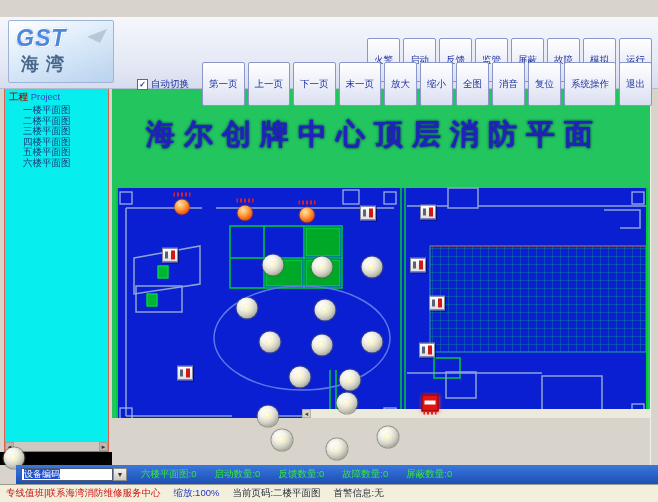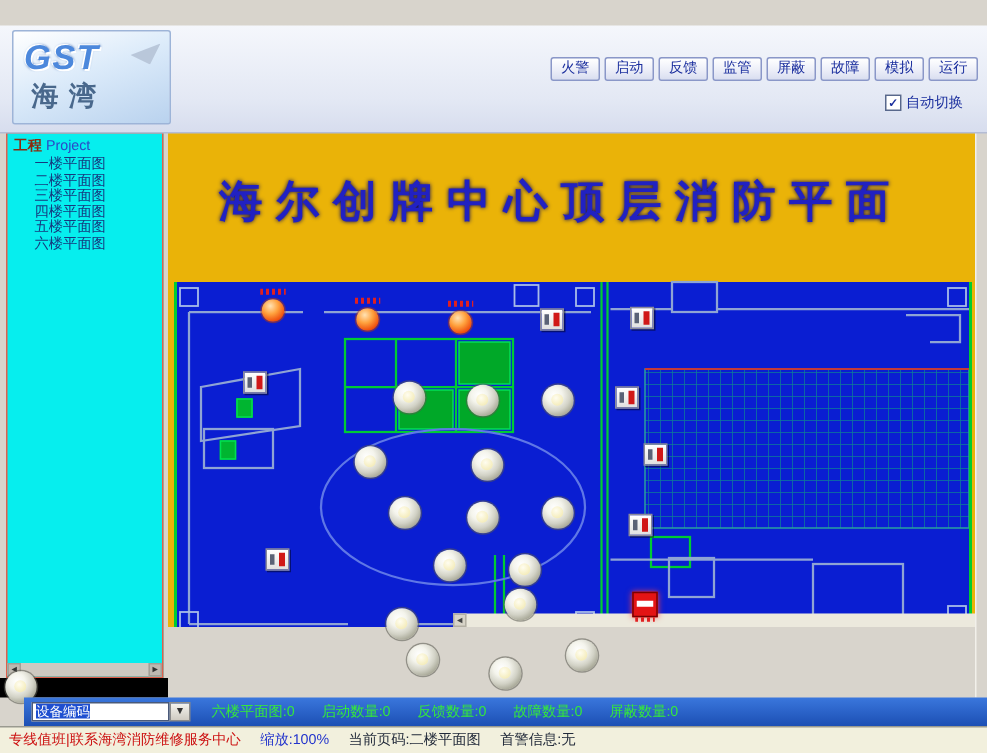--- a/index.html
+++ b/index.html
@@ -24,41 +24,41 @@
     color:#4c88dc;letter-spacing:1px;text-shadow:1px 1px 0 #fff,-1px -1px 0 #fff,0 0 2px #2a5aa8;}
   .logo-hand{position:absolute;right:6px;top:8px;width:20px;height:14px;background:#b9c7da;
     clip-path:polygon(0 55%,100% 0,65% 100%);}
   .logo-hw{position:absolute;left:12px;top:31px;font-size:18px;font-weight:bold;color:#49688c;letter-spacing:7px;}
   .alarm-link{position:absolute;left:160px;top:13px;font-size:12.5px;font-weight:bold;color:#5b2fd0;
     text-decoration:underline;letter-spacing:2px;cursor:pointer;}
   .row-state{position:absolute;right:6px;top:21px;display:flex;gap:3px;}
   .row-nav{position:absolute;right:6px;top:45px;display:flex;gap:3px;align-items:center;}
   .hbtn{font-family:"Liberation Sans",sans-serif;font-size:9.5px;color:#1b2f9e;
     background:linear-gradient(180deg,#ffffff,#eceef8 55%,#d9def0);
-    border:1px solid #8a97c8;border-radius:2px;padding:2px 6px;line-height:10px;white-space:nowrap;cursor:pointer;}
+    border:1px solid #8a97c8;border-radius:2px;padding:16px 6px;line-height:10px;white-space:nowrap;cursor:pointer;}
   .chkgroup{display:flex;align-items:center;gap:3px;margin-right:10px;}
   .chkbox{width:9px;height:9px;background:#fff;border:1px solid #58688c;font-size:8px;line-height:9px;
     text-align:center;color:#1b2f9e;font-weight:bold;}
   .chklabel{font-size:9.5px;color:#1b2f9e;}
 
   
   .tree-panel{position:absolute;left:4px;top:88px;width:105px;height:364px;background:#06eeee;
     border:1px solid #e0604c;box-sizing:border-box;z-index:4;overflow:hidden;font-size:9.5px;}
   .tree-root{padding:2px 1px 1px 4px;white-space:nowrap;}
   .tree-root .cn{color:#8a2c10;font-weight:bold;}
   .tree-root .en{color:#2b49c8;}
   .tree-item{padding-left:18px;line-height:10.5px;color:#16387e;white-space:nowrap;cursor:pointer;}
   .tree-hscroll{position:absolute;left:0;bottom:0;width:100%;height:9px;background:#cdc9c1;
     display:flex;justify-content:space-between;}
   .tscroll-btn{width:9px;height:9px;background:#bdb9b1;border:1px solid #a39f97;font-size:6px;line-height:8px;
     text-align:center;color:#333;box-sizing:border-box;}
   .black-corner{position:absolute;left:0;top:452px;width:112px;height:13px;background:#000;z-index:3;}
 
   
-  .canvas{position:absolute;left:112px;top:88px;width:538px;height:330px;background:#eab308;overflow:hidden;z-index:1;}
+  .canvas{position:absolute;left:112px;top:88px;width:538px;height:330px;background:#22c55e;overflow:hidden;z-index:1;}
   .plan-title{position:absolute;left:34px;top:27px;font-family:"DejaVu Serif",serif;font-weight:bold;
     font-size:29px;color:#2121c2;letter-spacing:9px;white-space:nowrap;text-shadow:0 0 3px #000060;}
   .canvas-hscroll{position:absolute;left:190px;bottom:0;width:348px;height:9px;background:#ece9dd;display:flex;}
   .cscroll-btn{width:9px;height:9px;background:#d8d4c8;border:1px solid #b4b0a4;font-size:6px;line-height:8px;
     text-align:center;color:#444;box-sizing:border-box;}
   .vscroll{position:absolute;left:650px;top:88px;width:8px;height:377px;background:#d8d4cc;
     border-left:1px solid #f2f0ea;z-index:2;}
 
   
   #device-layer{position:absolute;inset:0;z-index:5;pointer-events:none;}
@@ -123,20 +123,33 @@
         <button class="hbtn">屏蔽</button>
         <button class="hbtn">故障</button>
         <button class="hbtn">模拟</button>
         <button class="hbtn">运行</button>
       </div>
     <div class="row-nav">
       <span class="chkgroup">
         <span class="chkbox">✓</span>
         <span class="chklabel">自动切换</span>
       </span>
+      <span id="nav-buttons" style="display:flex;gap:3px;">
+          <button class="hbtn">第一页</button>
+          <button class="hbtn">上一页</button>
+          <button class="hbtn">下一页</button>
+          <button class="hbtn">末一页</button>
+          <button class="hbtn">放大</button>
+          <button class="hbtn">缩小</button>
+          <button class="hbtn">全图</button>
+          <button class="hbtn">消音</button>
+          <button class="hbtn">复位</button>
+          <button class="hbtn">系统操作</button>
+          <button class="hbtn">退出</button>
+        </span>
     </div>
   </div>
 
   <div class="tree-panel">
     <div class="tree-root">
       <span class="cn">工程</span>
       <span class="en">Project</span>
     </div>
     <div id="tree-items">
         <div class="tree-item">一楼平面图</div>

